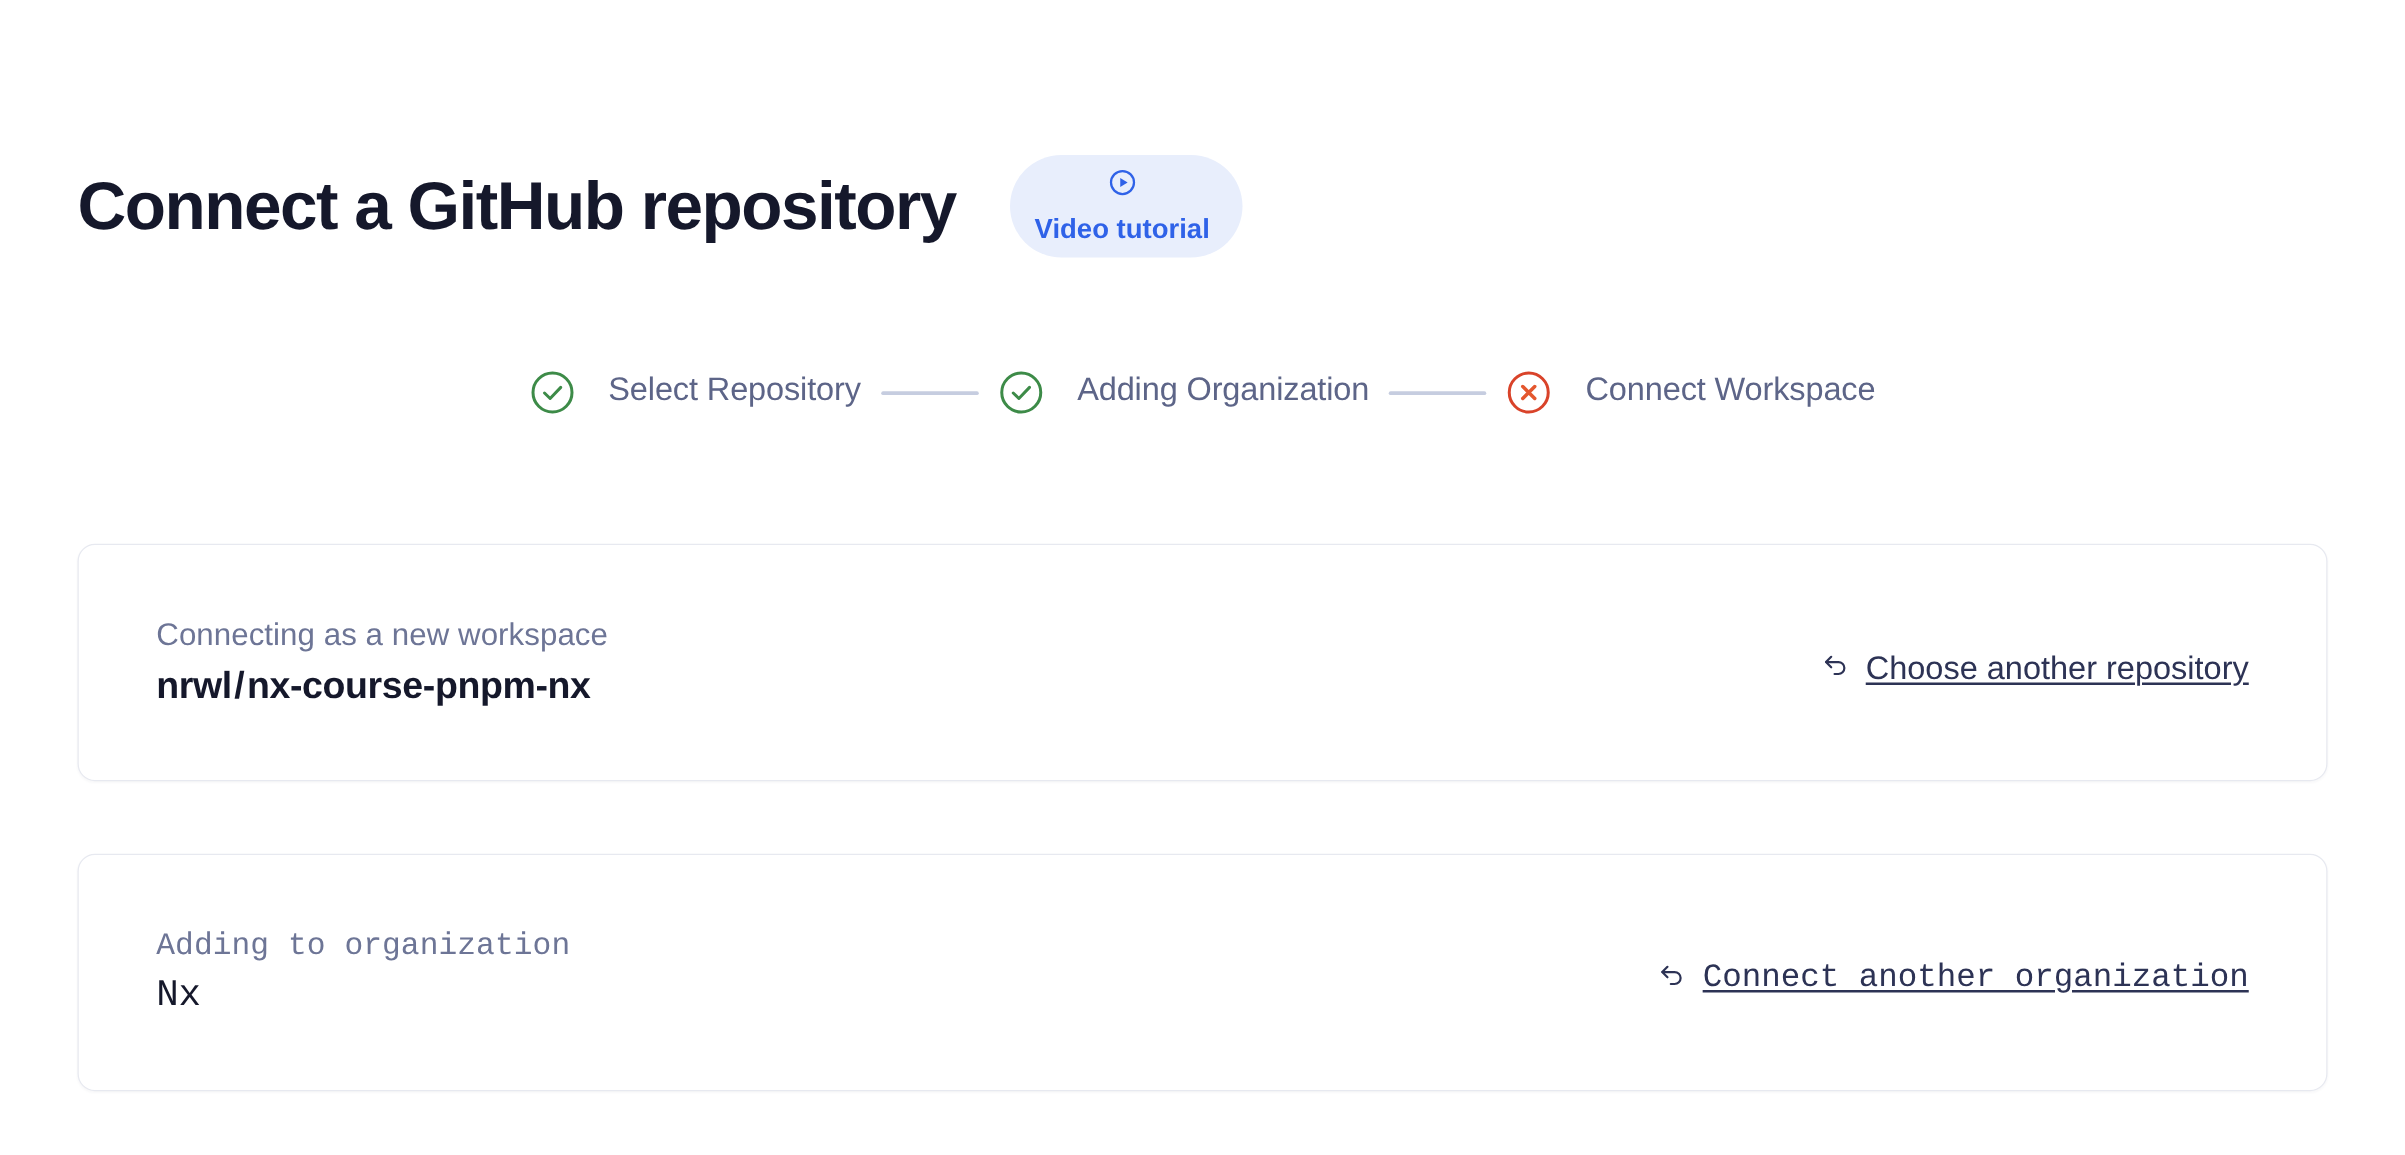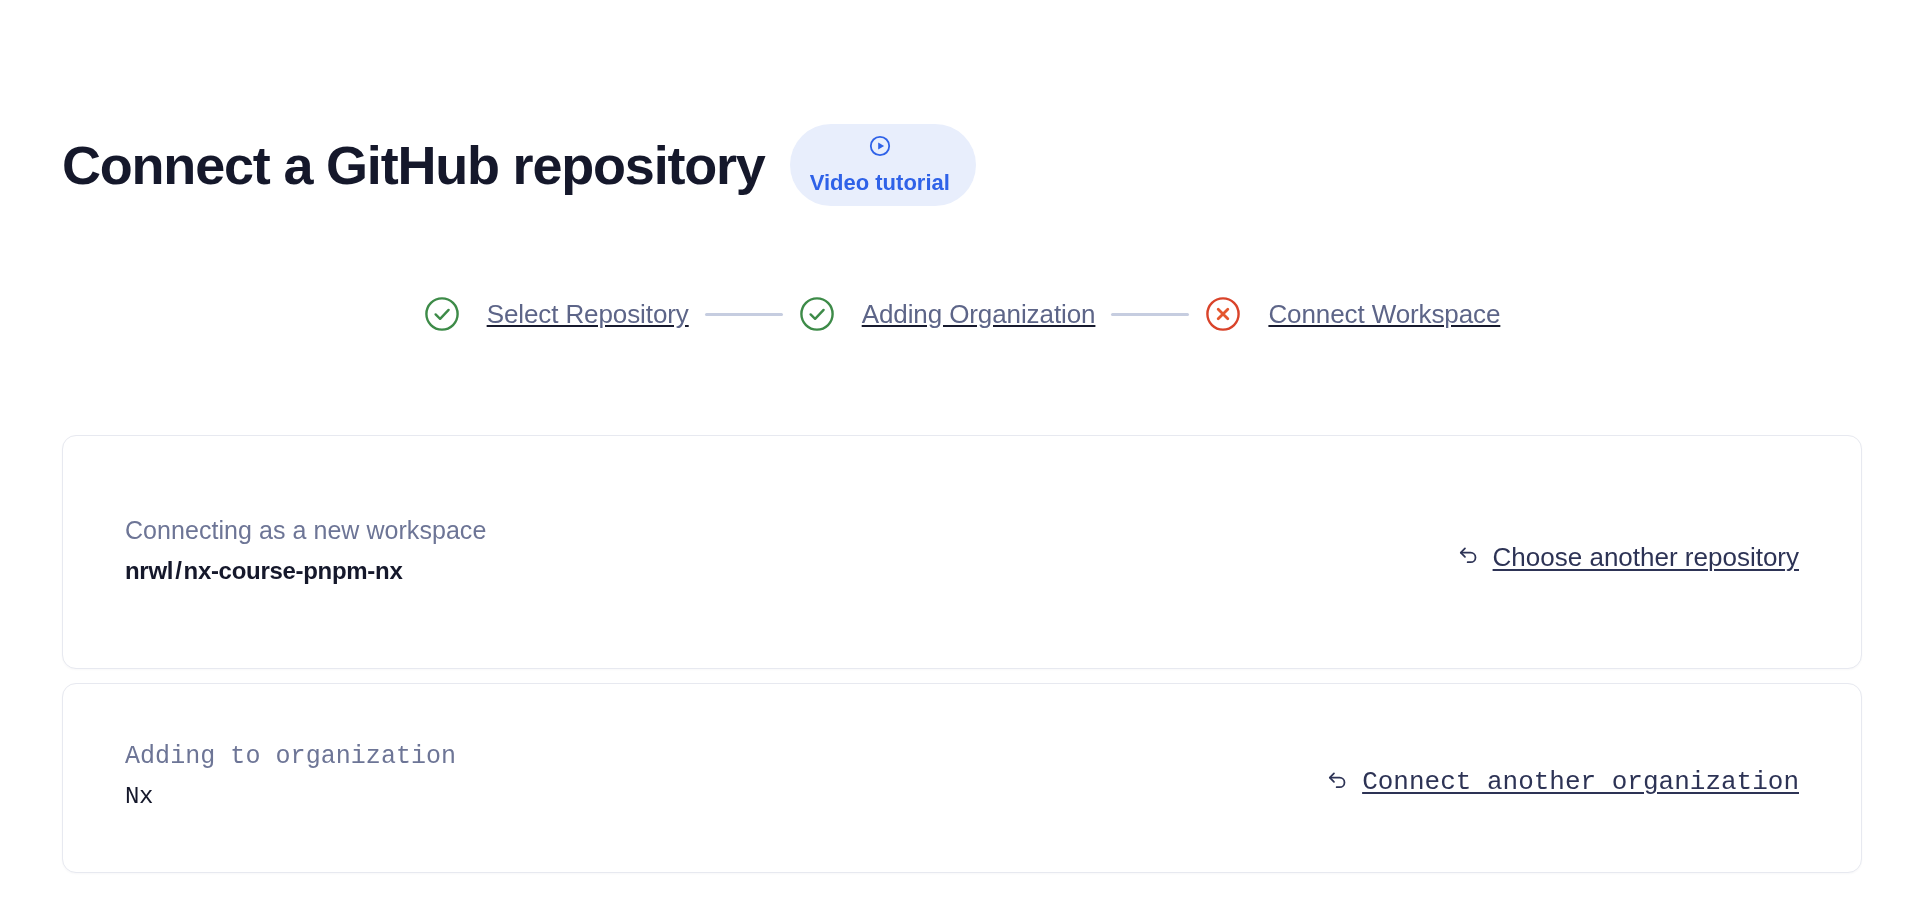--- a/index.html
+++ b/index.html
@@ -37,21 +37,21 @@
     font-size: 25px;
     line-height: 30px;
     font-weight: 400;
     color: #9aa3bd;
     letter-spacing: 0.1px;
     white-space: nowrap;
   }
   .title-row {
     display: flex;
     align-items: center;
-    gap: 25px;
+    gap: 43px;
     margin-top: 13px;
   }
   .page-title {
     font-size: 54px;
     line-height: 60px;
     font-weight: 700;
     letter-spacing: -1.2px;
     color: #15182b;
     white-space: nowrap;
   }
@@ -108,24 +108,23 @@
     left: 0;
     right: 0;
     top: 296px;
     display: flex;
     align-items: center;
     justify-content: center;
     gap: 0;
   }
   .step {
     display: flex;
-    align-items: center;
+    align-items: flex-start;
     gap: 27px;
     white-space: nowrap;
-    text-decoration: underline;
   }
   .step-icon {
     width: 36px;
     height: 36px;
     flex: 0 0 auto;
     display: block;
   }
   .step-label {
     font-size: 26px;
     line-height: 30px;
@@ -145,40 +144,40 @@
   
   .card {
     position: absolute;
     left: 62px;
     right: 62px;
     background: #ffffff;
     border: 1px solid #e7e9f0;
     border-radius: 14px;
     box-shadow: 0 1px 2px rgba(20, 25, 60, 0.03);
   }
-  .card-repo { top: 435px; height: 234px; }
+  .card-repo { top: 435px; height: 190px; }
   .card-org  { top: 683px; height: 190px; font-family: Liberation Mono, monospace; }
 
   .card-inner {
     position: relative;
     height: 100%;
     padding: 0 62px;
     display: flex;
     align-items: center;
   }
   .card-texts { display: flex; flex-direction: column; gap: 9px; }
   .card-caption {
     font-size: 25px;
     line-height: 29px;
     font-weight: 400;
     color: #6d7596;
     letter-spacing: 0.05px;
   }
   .card-value {
-    font-size: 24px;
+    font-size: 30px;
     line-height: 34px;
     color: #15182b;
     letter-spacing: -0.3px;
   }
   .owner { font-weight: 600; }
   .slash { font-weight: 600; padding: 0 2px; }
   .repo  { font-weight: 700; }
   .org-name { font-weight: 500; }
 
   .card-action {

